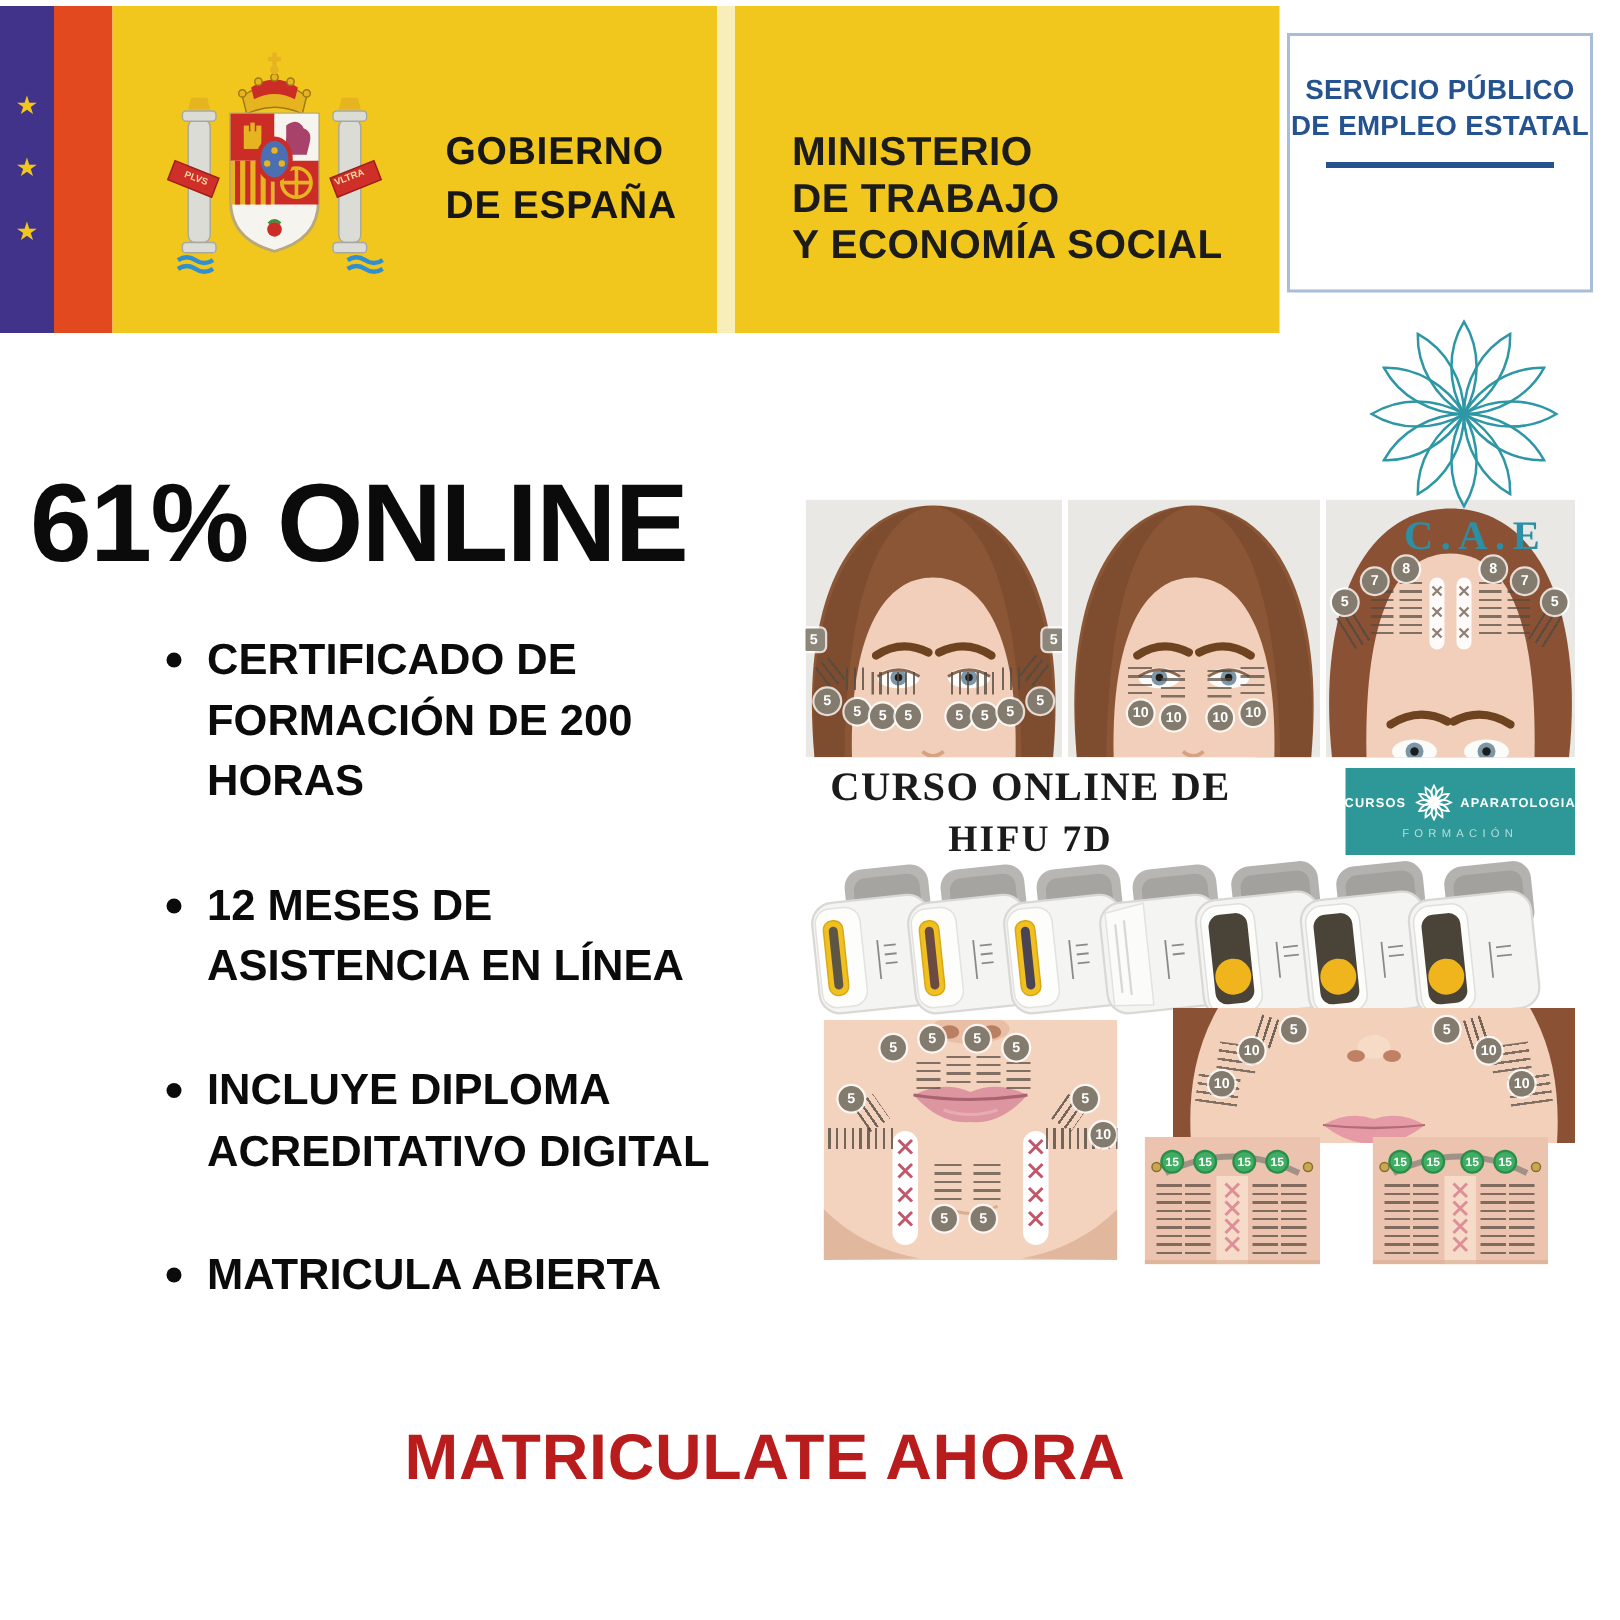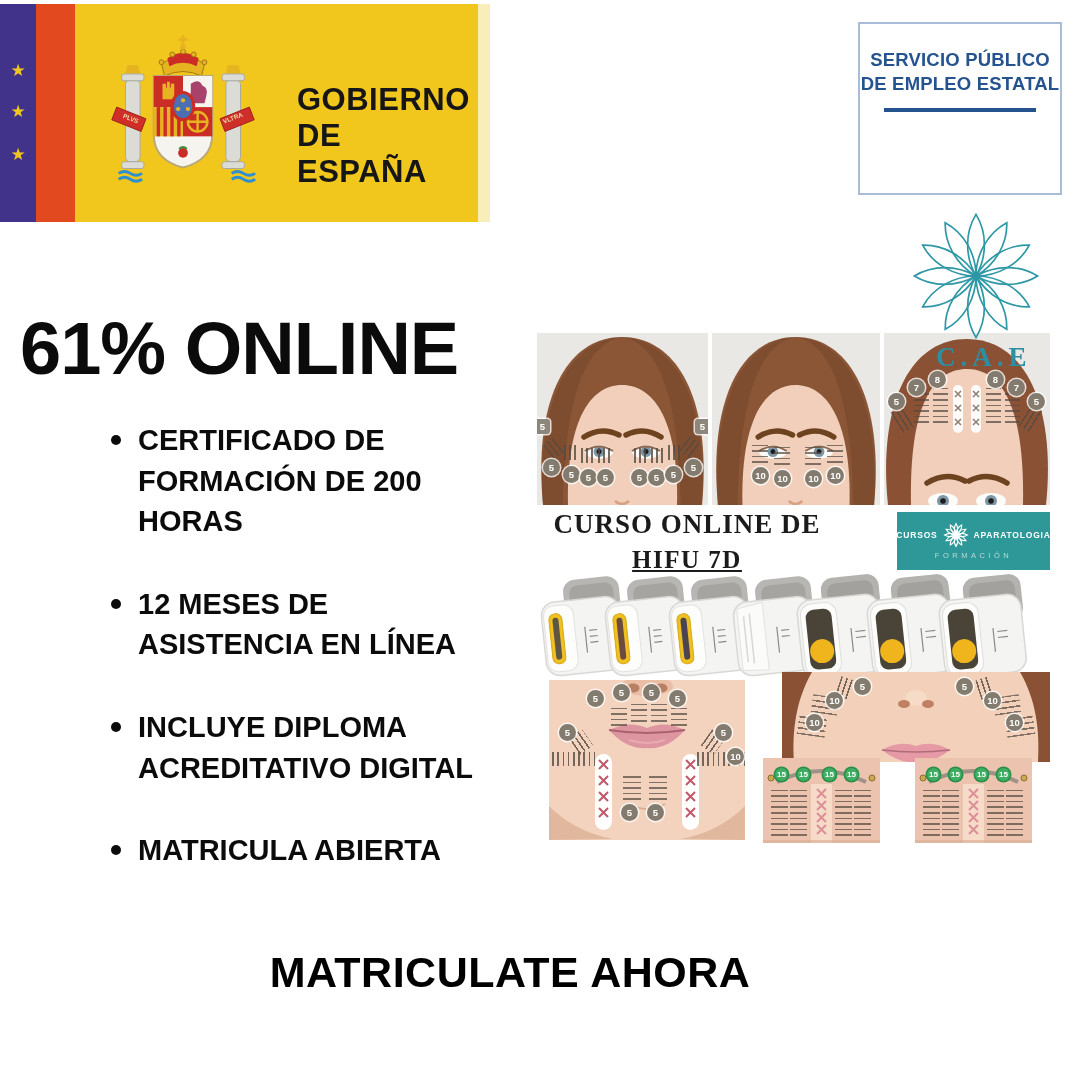--- a/index.html
+++ b/index.html
@@ -9,59 +9,59 @@
 
   
   .banner{position:absolute;left:0;top:4px;width:853px;height:218px;}
   .eu-strip{position:absolute;left:0;top:0;width:36px;height:100%;background:#41338a;}
   .eu-strip span{position:absolute;left:0;width:36px;text-align:center;color:#f2c71d;font-size:17px;}
   .orange-strip{position:absolute;left:36px;top:0;width:39px;height:100%;background:#e2491f;}
   .yb1{position:absolute;left:75px;top:0;width:403px;height:100%;background:#f2c71d;}
   .y-sep{position:absolute;left:478px;top:0;width:12px;height:100%;background:#f8eeb9;}
   .yb2{position:absolute;left:490px;top:0;width:363px;height:100%;background:#f2c71d;}
   .escudo{position:absolute;left:30px;top:14px;width:156px;height:186px;}
-  .gov-text{position:absolute;left:222px;top:78px;font-size:31px;font-weight:700;line-height:36px;color:#161616;letter-spacing:.5px;}
+  .gov-text{position:absolute;left:222px;top:78px;font-size:26px;font-weight:700;line-height:36px;color:#161616;letter-spacing:.5px;}
   .min-text{position:absolute;left:38px;top:82px;font-size:27px;font-weight:700;line-height:31px;color:#1c1c1c;letter-spacing:.3px;}
 
   
   .sepe-box{position:absolute;left:858px;top:22px;width:204px;height:173px;background:#fff;
             border:2px solid #a9bdd9;box-sizing:border-box;text-align:center;color:#24538f;}
   .sepe-box .svc{margin-top:24px;font-size:18.5px;font-weight:700;line-height:24px;letter-spacing:.2px;}
   .sepe-rule{width:152px;height:3.5px;background:#24538f;margin:12px auto 0;}
   .sepe-acronym{font-size:60px;font-weight:700;letter-spacing:1px;margin-top:4px;line-height:1;}
 
   
   .cae-flower{position:absolute;left:906px;top:206px;width:140px;height:140px;color:#2d97a5;z-index:6;}
   .cae-flower g{stroke:currentColor;fill:none;stroke-width:2.4;}
   .cae-label{position:absolute;left:936px;top:342px;z-index:6;color:#2d8fa3;
              font-family:"Liberation Serif",serif;font-size:27px;font-weight:700;letter-spacing:5px;}
 
   
   .headline{position:absolute;left:20px;top:306px;font-size:74px;font-weight:800;letter-spacing:-1px;margin:0;color:#0b0b0b;}
   .bullets{position:absolute;left:138px;top:420px;width:338px;margin:0;padding:0;list-style:none;}
   .bullets li{position:relative;margin-bottom:42px;font-size:29px;font-weight:700;line-height:1.4;color:#0b0b0b;}
   .bullets li::before{content:"";position:absolute;left:-27px;top:15px;width:10px;height:10px;border-radius:50%;background:#0b0b0b;}
-  .cta{position:absolute;left:0;top:948px;width:1020px;text-align:center;font-size:43px;font-weight:800;letter-spacing:.5px;color:#000000;}
+  .cta{position:absolute;left:0;top:948px;width:1020px;text-align:center;font-size:43px;font-weight:800;letter-spacing:.5px;color:#b91c1c;}
 
   
   .collage{position:absolute;left:537px;top:333px;width:513px;height:515px;background:#fff;}
   .tile{position:absolute;overflow:hidden;}
   .tile svg{position:absolute;left:0;top:0;width:100%;height:100%;}
   .f1{left:0;top:0;width:171px;height:172px;}
   .f2{left:175px;top:0;width:168px;height:172px;}
   .f3{left:347px;top:0;width:166px;height:172px;}
   .jaw{left:12px;top:347px;width:196px;height:160px;}
   .cheeks{left:245px;top:339px;width:268px;height:90px;}
   .neck1{left:226px;top:425px;width:117px;height:85px;}
   .neck2{left:378px;top:425px;width:117px;height:85px;}
 
   .title-card{position:absolute;left:0;top:172px;width:300px;height:64px;background:#fff;text-align:center;
               font-family:"Liberation Serif",serif;font-weight:700;color:#1b1b1b;}
   .title-card .l1{font-size:27px;letter-spacing:1px;margin-top:4px;}
-  .title-card .l2{font-size:25px;letter-spacing:1.5px;margin-top:6px;text-decoration:underline;}
+  .title-card .l2{font-size:25px;letter-spacing:1.5px;margin-top:6px;}
 
   .brand-card{position:absolute;left:360px;top:179px;width:153px;height:58px;background:#2e9898;color:#fff;
               display:flex;flex-direction:column;align-items:center;justify-content:center;}
   .brand-row{display:flex;align-items:center;gap:5px;font-size:8.5px;font-weight:700;letter-spacing:.8px;}
   .brand-flower{width:26px;height:26px;color:#fff;}
   .brand-flower g{stroke:currentColor;fill:none;stroke-width:9;}
   .brand-bottom{font-size:7.5px;letter-spacing:3.5px;color:#b5ded9;margin-top:3px;}
 
   .cart{position:absolute;top:236px;width:100px;height:118px;}
 
@@ -138,20 +138,27 @@
         <text x="122" y="101" font-size="6.5" fill="#f2dca6" font-weight="bold" transform="rotate(-21 122 101)">VLTRA</text>
       </svg>
       <div class="gov-text">
         <div>GOBIERNO</div>
         <div>DE ESPAÑA</div>
       </div>
     </div>
 
     <div class="y-sep"></div>
 
+    <div class="yb2">
+      <div class="min-text">
+        <div>MINISTERIO</div>
+        <div>DE TRABAJO</div>
+        <div>Y ECONOMÍA SOCIAL</div>
+      </div>
+    </div>
   </header>
 
   <div class="sepe-box">
     <div class="svc">
       <div>SERVICIO PÚBLICO</div>
       <div>DE EMPLEO ESTATAL</div>
     </div>
     <div class="sepe-rule"></div>
   </div>
 

